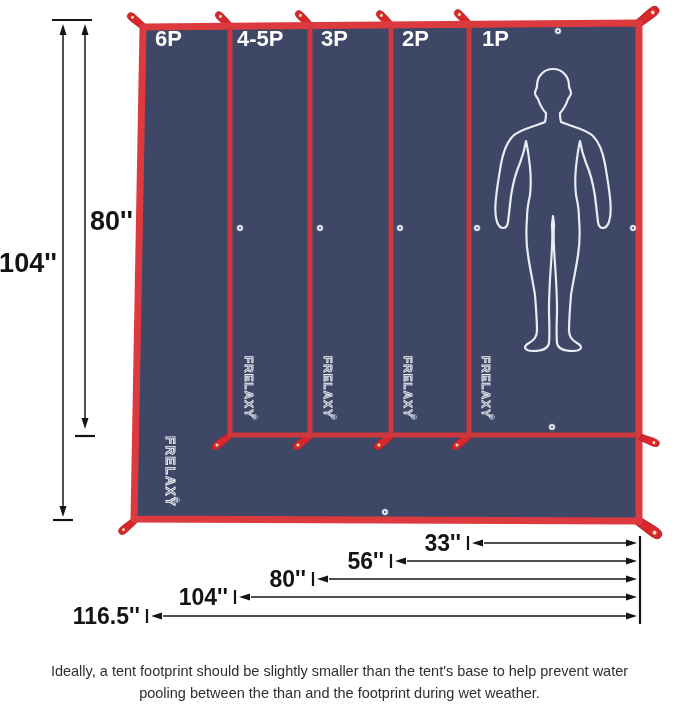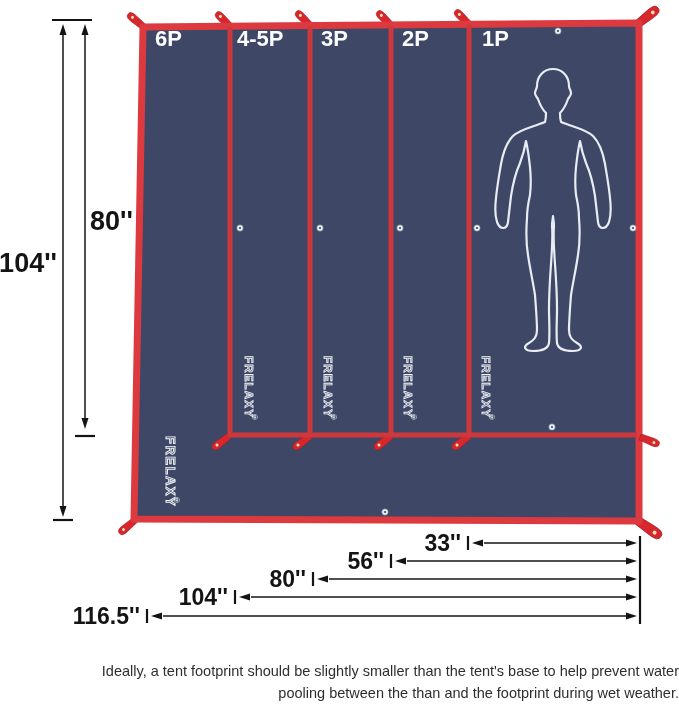--- a/index.html
+++ b/index.html
@@ -12,21 +12,21 @@
   .dim-label{font-weight:bold;font-size:23px;fill:#141414;}
   .dim-label-big{font-weight:bold;font-size:27px;fill:#141414;}
   .logo-text{font-weight:bold;font-size:11.5px;letter-spacing:1.2px;
              fill:none;stroke:#f2f4f8;stroke-width:0.85;}
   .logo-text-big{font-weight:bold;font-size:13px;letter-spacing:1.5px;
              fill:none;stroke:#f2f4f8;stroke-width:0.95;}
   .reg-mark{font-size:8px;fill:#e9edf4;font-weight:bold;}
   .dimline{stroke:#141414;stroke-width:1.5;fill:none;}
   .dimtick{stroke:#141414;stroke-width:2.2;fill:none;}
   .ah{fill:#141414;}
-  .caption{position:absolute;left:0;top:660px;width:679px;text-align:right;
+  .caption{position:absolute;left:0;top:660px;width:679px;text-align:center;
            font-size:14.5px;line-height:22px;color:#2e2e2e;}
 </style>
 </head>
 <body>
 
 <div class="stage">
 
 <svg width="679" height="650" viewBox="0 0 679 650">
 
   <g fill="#d7262c" stroke="#a81d22" stroke-width="0.6">

